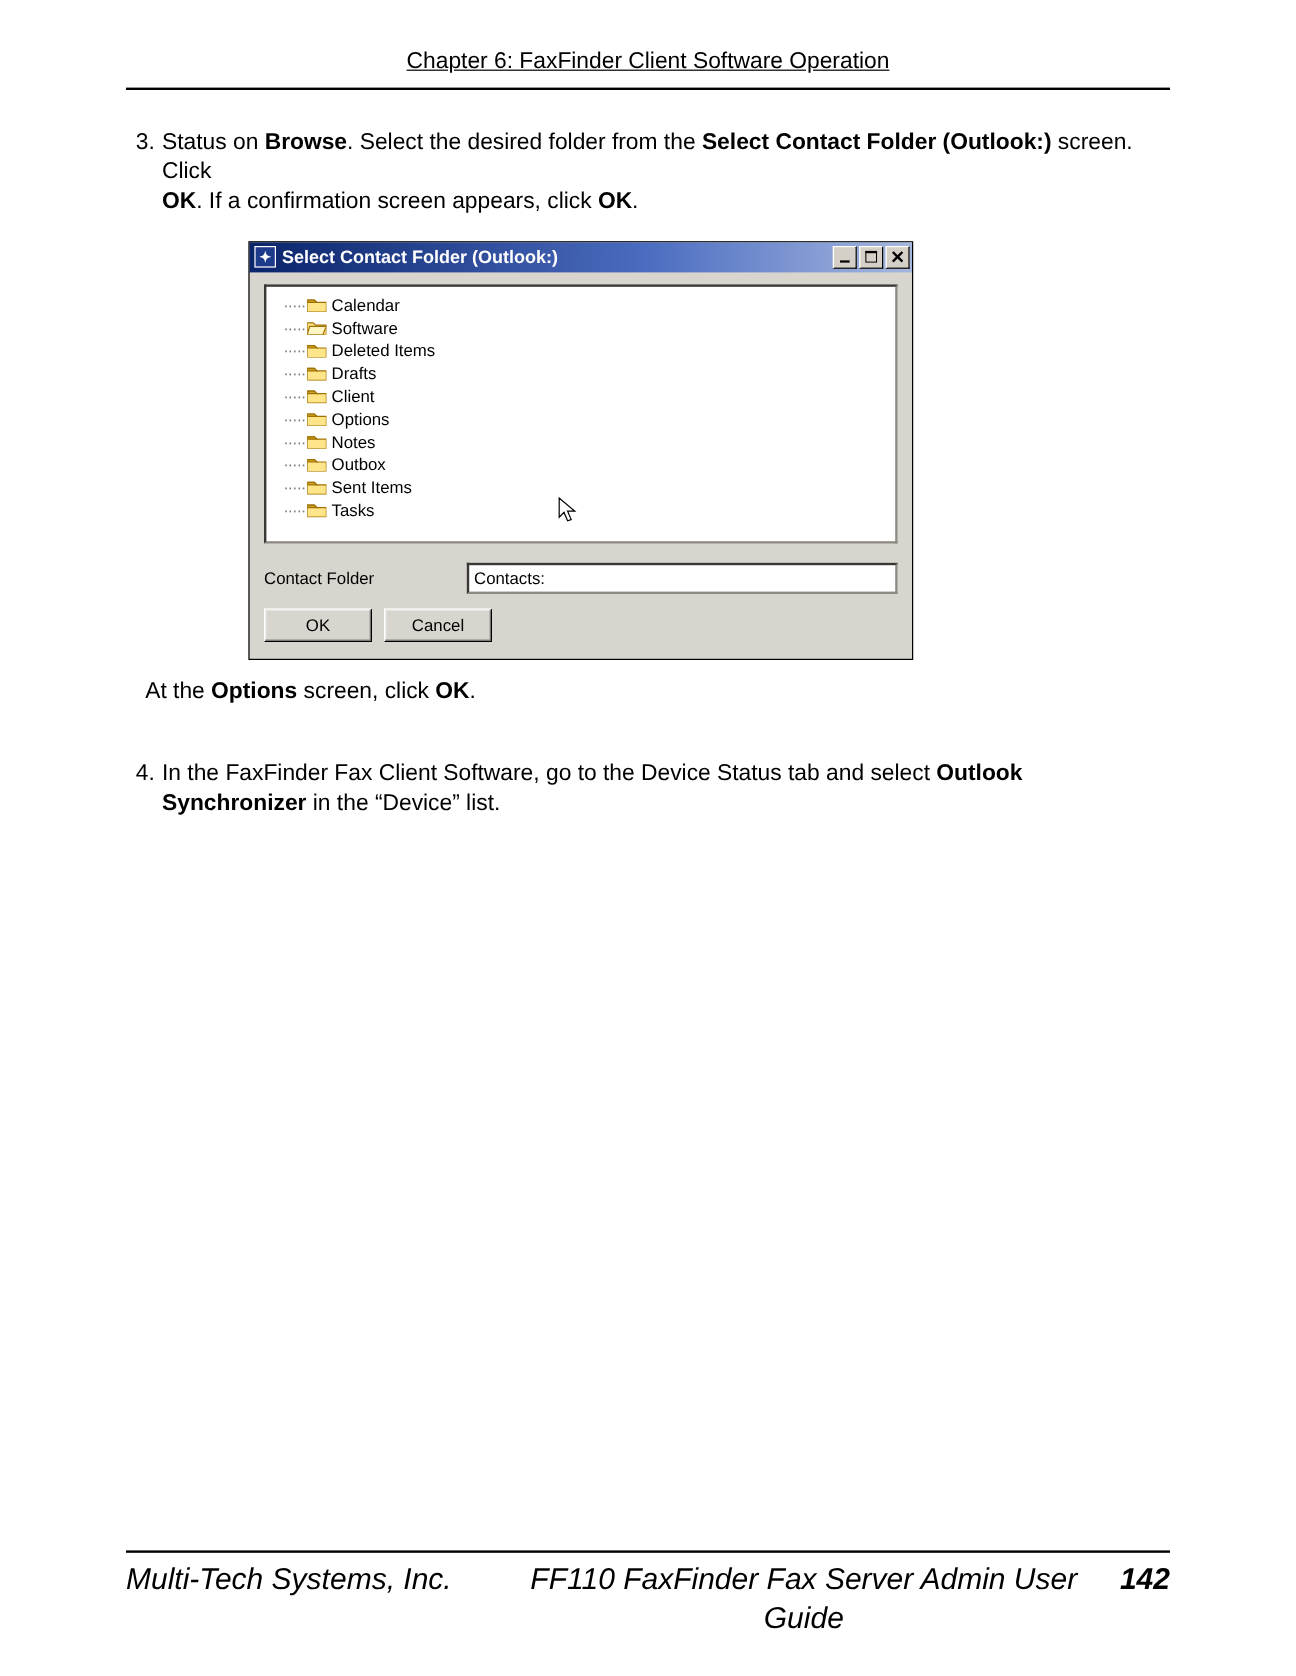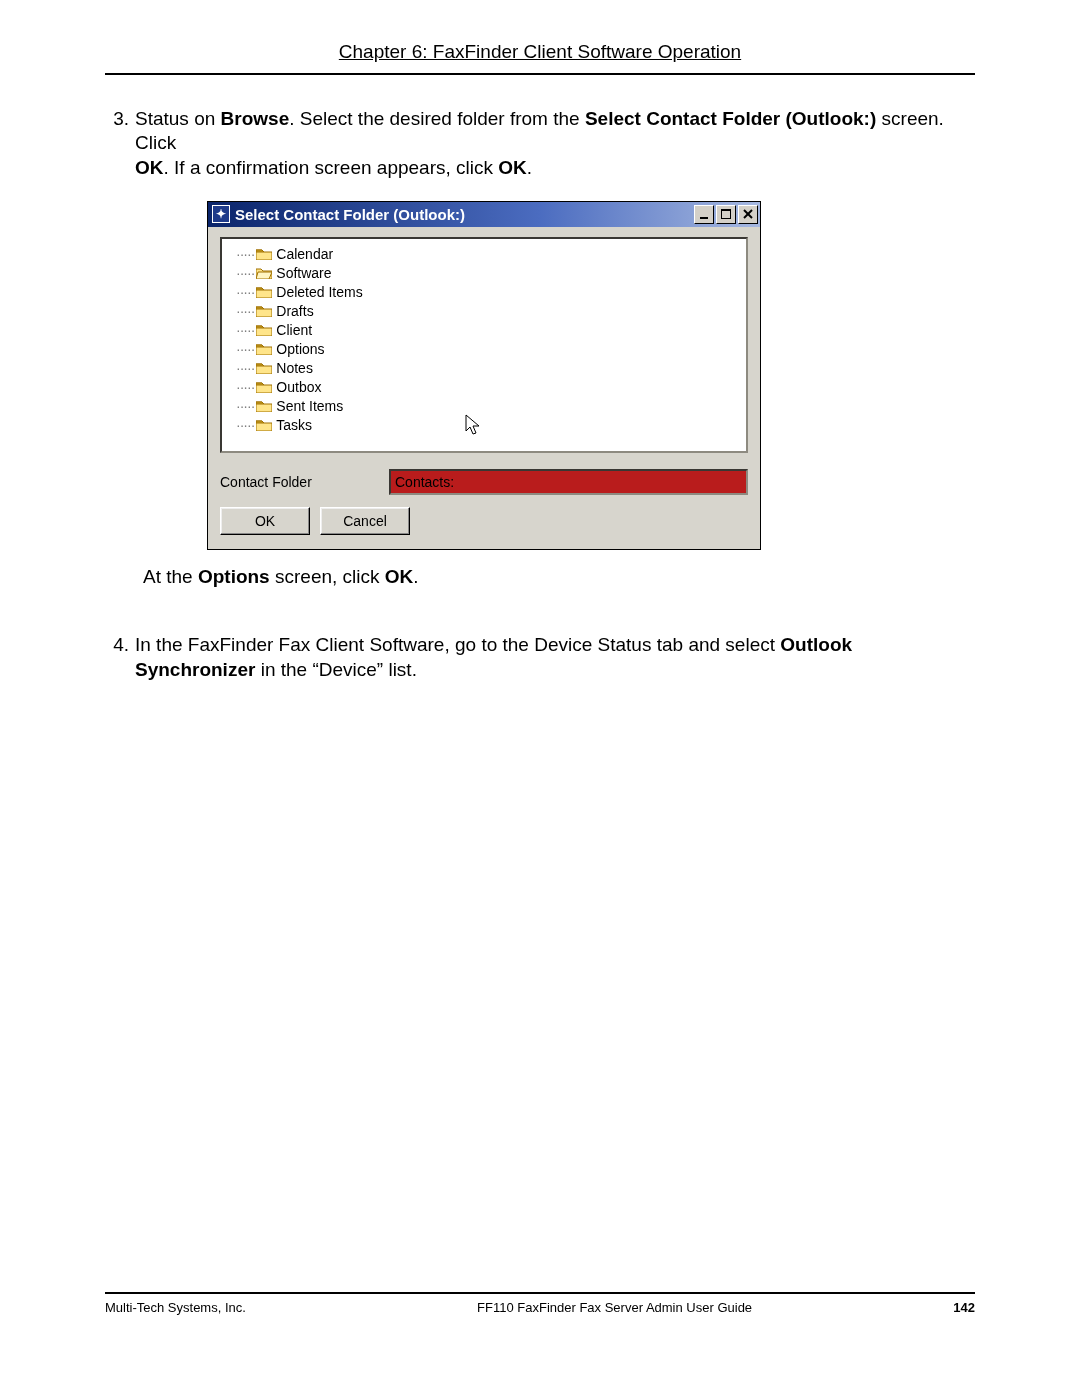--- a/index.html
+++ b/index.html
@@ -125,21 +125,21 @@
   .field-row {
     display: flex;
     align-items: center;
     margin-top: 16px;
     gap: 25px;
   }
   .field-label { width: 144px; }
   .field-input {
     flex: 1;
     height: 22px;
-    background: #b91c1c;
+    background: #ffffff;
     border: 2px inset #8d8a80;
     padding: 0 4px;
     display: flex;
     align-items: center;
   }
   .btn-row {
     display: flex;
     gap: 10px;
     margin-top: 12px;
   }
@@ -151,37 +151,38 @@
     border-top-color: #fff;
     border-left-color: #fff;
     box-shadow: inset -1px -1px 0 #888, inset 1px 1px 0 #eee;
     display: flex;
     align-items: center;
     justify-content: center;
     font-family: Tahoma, Arial, sans-serif;
     font-size: 14px;
   }
   .after-shot {
-    margin-left: 38px;
+    margin-left: 16px;
     margin-top: 15px;
     margin-bottom: 44px;
   }
   .footer {
     position: absolute;
     left: 105px;
     width: 870px;
     top: 1292px;
   }
   .footer-hr {
     border-top: 2px solid #000;
     margin-bottom: 6px;
   }
   .footer-line {
     display: flex;
-    font-size: 13px;
+    font-size: 25px;
+    font-style: italic;
   }
   .footer-left { flex: 0 0 auto; }
   .footer-center { flex: 1; text-align: center; padding-left: 30px; }
   .footer-right { flex: 0 0 auto; font-weight: bold; }
 </style>
 </head>
 <body>
 
 <div class="page">
 

